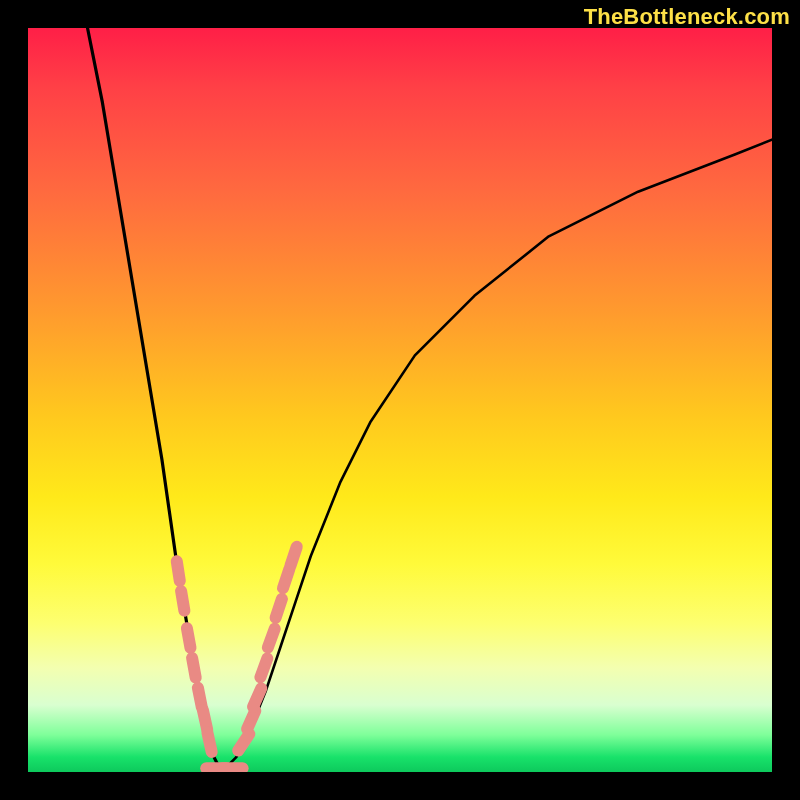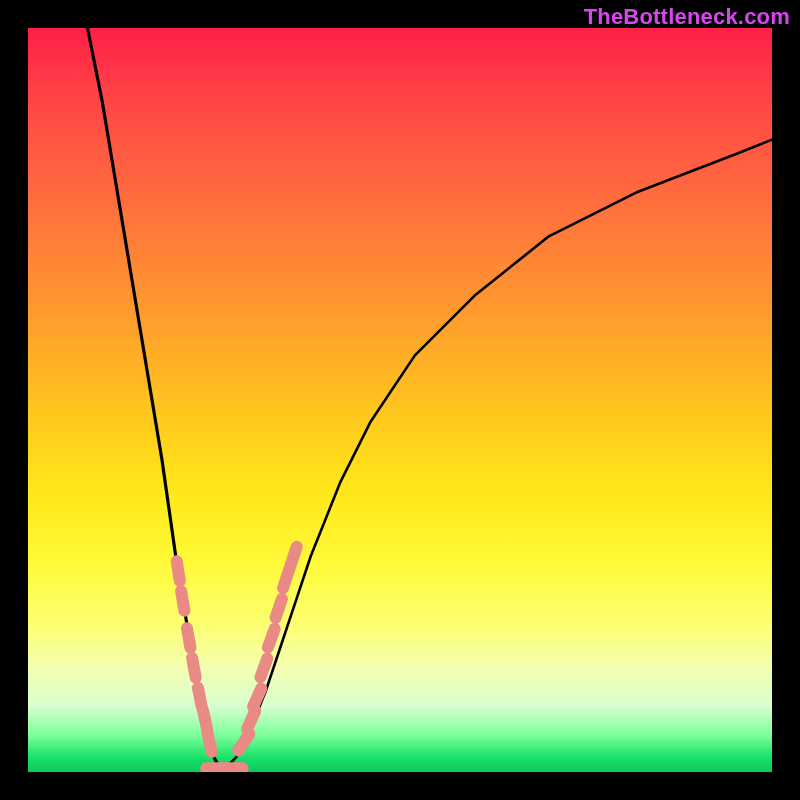--- a/index.html
+++ b/index.html
@@ -41,21 +41,21 @@
       #18e26a 98%,
       #0dc95c 100%
     );
   }
   .watermark {
     position: absolute;
     top: 4px;
     right: 10px;
     font-size: 22px;
     font-weight: 600;
-    color: #d946ef;
+    color: #fde047;
     letter-spacing: 0.2px;
     user-select: none;
   }
   svg.curve {
     position: absolute;
     top: 28px;
     left: 28px;
     width: 744px;
     height: 744px;
   }

